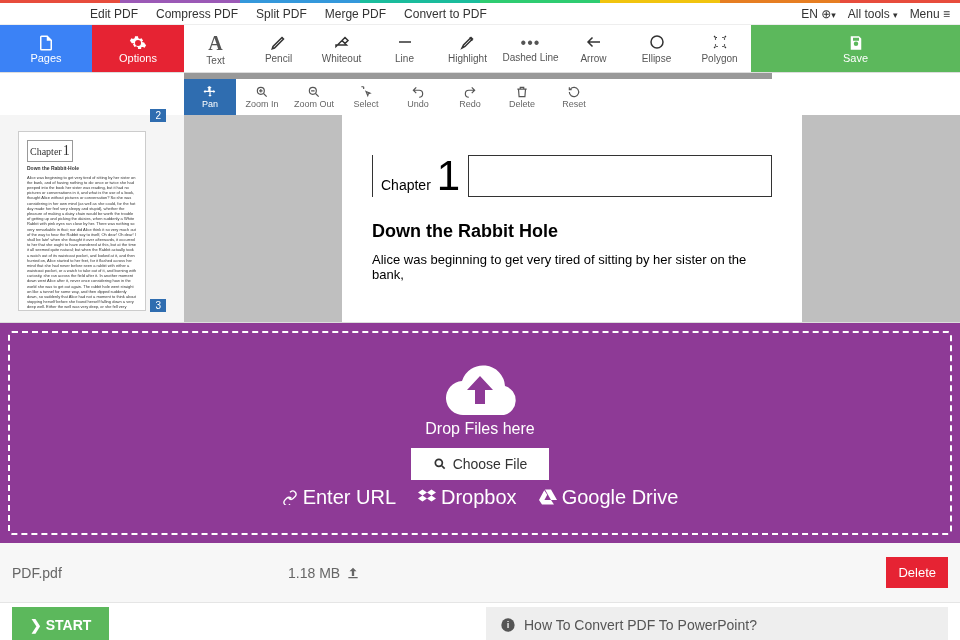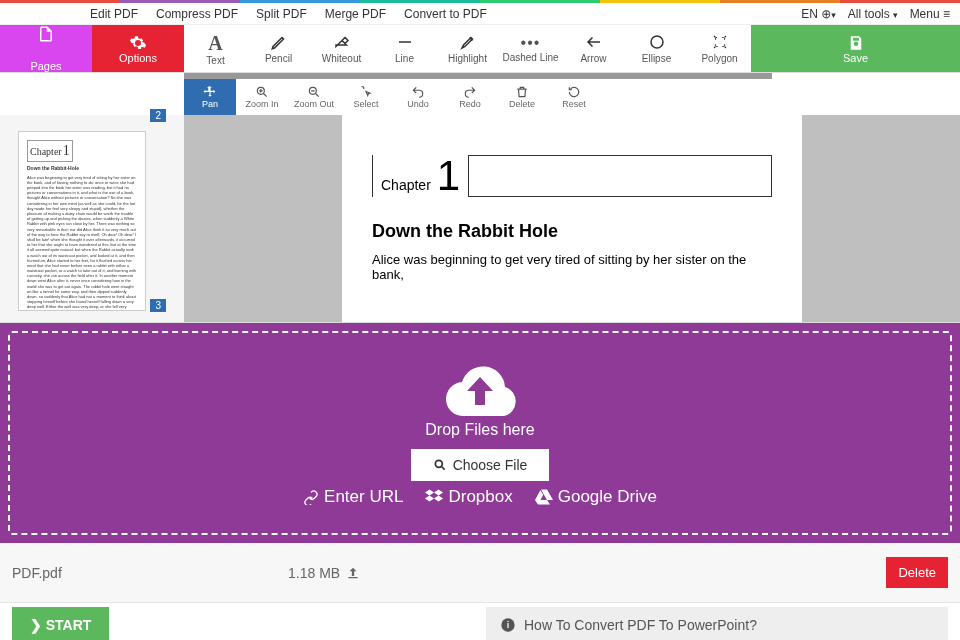--- a/index.html
+++ b/index.html
@@ -3,21 +3,21 @@
 <meta charset="utf-8">
 <style>
 *{margin:0;padding:0;box-sizing:border-box;font-family:Arial,Helvetica,sans-serif}
 body{width:960px;height:640px;overflow:hidden;background:#fff}
 .rainbow{height:3px;background:linear-gradient(90deg,#e74c3c 0%,#e74c3c 12.5%,#9b59b6 12.5%,#9b59b6 25%,#3498db 25%,#3498db 37.5%,#1abc9c 37.5%,#1abc9c 50%,#2ecc71 50%,#2ecc71 62.5%,#f1c40f 62.5%,#f1c40f 75%,#e67e22 75%,#e67e22 87.5%,#e74c3c 87.5%)}
 .top-menu{height:22px;display:flex;align-items:center;padding:0 10px;font-size:12px;color:#333;border-bottom:1px solid #eee}
 .top-menu .left{display:flex;gap:18px;margin-left:80px}
 .top-menu .right{margin-left:auto;display:flex;gap:12px;align-items:center}
 .top-menu a{color:#333;text-decoration:none;cursor:pointer}
 .toolbar{height:48px;display:flex;border-bottom:1px solid #ddd}
-.btn-pages{width:92px;background:#d946ef;color:#fff;display:flex;flex-direction:column;align-items:center;justify-content:space-between;font-size:11px;cursor:pointer}
+.btn-pages{width:92px;background:#3b82f6;color:#fff;display:flex;flex-direction:column;align-items:center;justify-content:center;font-size:11px;cursor:pointer}
 .btn-options{width:92px;background:#e62333;color:#fff;display:flex;flex-direction:column;align-items:center;justify-content:center;font-size:11px;cursor:pointer}
 .tool{width:63px;display:flex;flex-direction:column;align-items:center;justify-content:center;font-size:10px;color:#555;cursor:pointer}
 .tool svg,.tool .ico{height:18px;margin-bottom:2px}
 .btn-save{flex:1;background:#5cb85c;color:#fff;display:flex;flex-direction:column;align-items:center;justify-content:center;font-size:11px;cursor:pointer}
 .sub-row{height:6px;display:flex}
 .sub-row .gray{margin-left:184px;height:6px;background:#999;flex:0 0 588px}
 .editor-toolbar{height:36px;display:flex;margin-left:184px}
 .etool{width:52px;display:flex;flex-direction:column;align-items:center;justify-content:center;font-size:9px;color:#666;cursor:pointer}
 .etool.active{background:#2f6db0;color:#fff}
 .workspace{display:flex;height:208px;border-bottom:1px solid #ddd}
@@ -31,21 +31,21 @@
 .page .chbox{border:1px solid #333;border-top:none;border-bottom:none;padding:0 8px;display:flex;align-items:flex-end}
 .page .chword{font-size:14px;margin-right:6px;padding-bottom:4px}
 .page .chnum{font-size:42px;line-height:1}
 .page h2{font-size:18px;font-weight:bold;margin:24px 0 10px}
 .page p{font-size:13px}
 .dropzone{background:#8e3a96;height:220px;position:relative;}
 .dash{position:absolute;inset:8px;border:2px dashed #fff;border-radius:4px}
 .dz-inner{position:relative;height:100%;display:flex;flex-direction:column;align-items:center;justify-content:center;color:#fff}
 .dz-inner .t1{font-size:16px;margin-bottom:10px}
 .choose{background:#fff;color:#333;padding:8px 22px;font-size:14px;border:none;cursor:pointer;display:flex;align-items:center;gap:6px;margin-bottom:6px}
-.links{display:flex;gap:22px;font-size:17px}
+.links{display:flex;gap:22px;font-size:20px}
 .links span{cursor:pointer;display:flex;align-items:center;gap:5px}
 .file-row{height:60px;display:flex;align-items:center;padding:16px 12px;font-size:14px;color:#666;background:#f7f7f7;border-bottom:1px solid #e5e5e5}
 .file-row .size{margin-left:auto;margin-right:300px;display:flex;align-items:center;gap:6px}
 .btn-delete{background:#e62333;color:#fff;padding:8px 12px;margin-left:auto;cursor:pointer;font-size:13px}
 .bottom{height:44px;display:flex;align-items:center;padding:8px 12px;gap:12px}
 .btn-start{background:#5cb85c;color:#fff;padding:10px 18px;font-size:14px;font-weight:bold;cursor:pointer;display:flex;align-items:center;gap:4px}
 .howto{flex:1;margin-left:auto;max-width:462px;background:#eee;padding:10px 14px;font-size:14px;color:#555;display:flex;align-items:center;gap:8px}
 .caret{font-size:9px}
 </style>
 </head>

